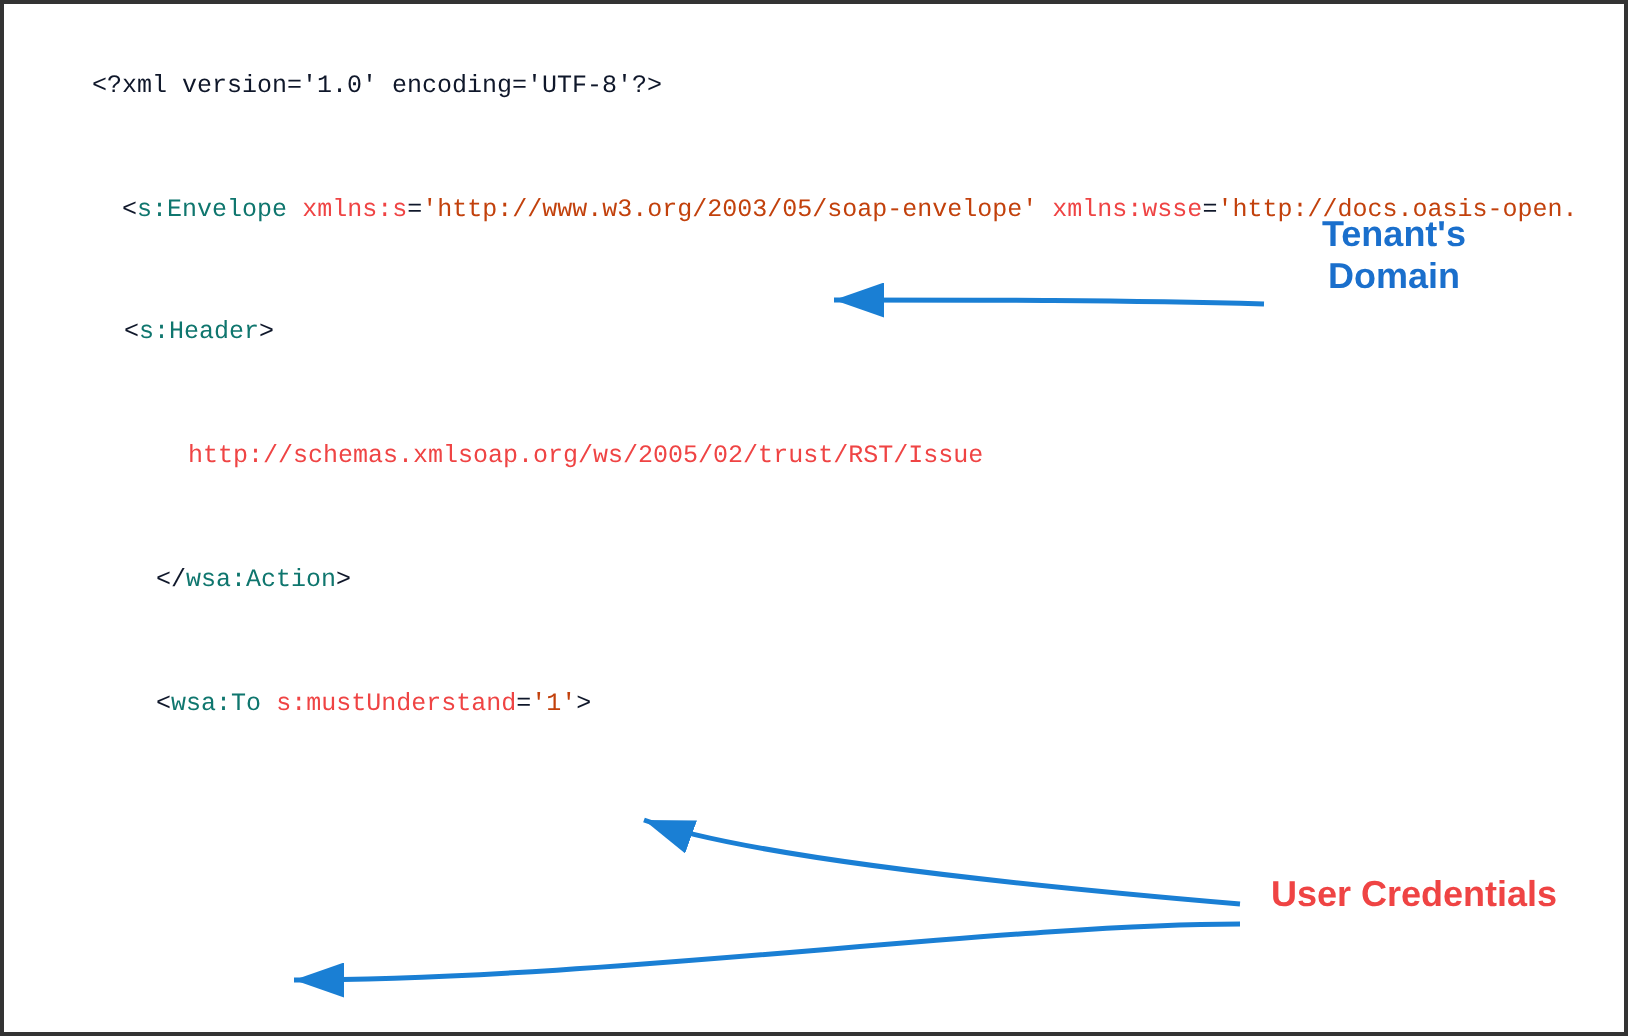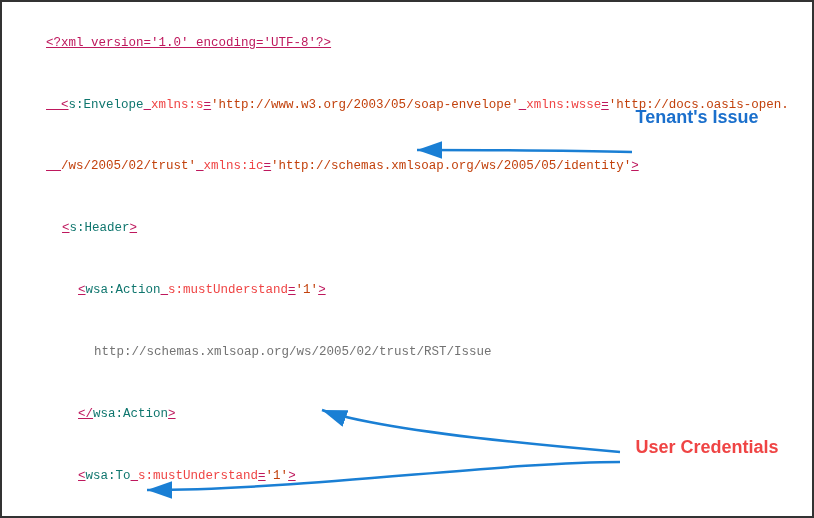--- a/index.html
+++ b/index.html
@@ -11,25 +11,25 @@
       font-size: 12.5px;
       overflow: hidden;
       border: 2px solid #333;
       position: relative;
     }
     .code-area {
       padding: 10px 14px;
       line-height: 1.65;
       position: relative;
     }
-    .xml-gray { color: #be185d; text-decoration: underline; }
+    .xml-gray { color: #0f172a; }
     .xml-tag { color: #0f766e; }
     .xml-attr { color: #ef4444; }
     .xml-value { color: #c2410c; text-align: center; }
-    .xml-text { color: #737373; text-align: right; }
+    .xml-text { color: #ef4444; text-align: right; }
     .indent1 { padding-left: 16px; }
     .indent2 { padding-left: 32px; }
     .indent3 { padding-left: 48px; }
 
     
     .annotation-tenantdomain {
       position: absolute;
       right: 50px;
       top: 105px;
       color: #1a6fcc;
@@ -66,47 +66,41 @@
 <body>
 
 <div class="code-area">
 
   <div class="line">
     <span class="xml-gray">&lt;?xml version='1.0' encoding='UTF-8'?&gt;</span>
   </div>
   <div class="line">
     <span class="xml-gray">&nbsp;&nbsp;&lt;</span><span class="xml-tag">s:Envelope</span><span class="xml-gray"> </span><span class="xml-attr">xmlns:s</span><span class="xml-gray">=</span><span class="xml-value">'http://www.w3.org/2003/05/soap-envelope'</span><span class="xml-gray"> </span><span class="xml-attr">xmlns:wsse</span><span class="xml-gray">=</span><span class="xml-value">'http://docs.oasis-open.</span>
   </div>
-  <div class="line">
-    <span class="xml-gray">&nbsp;&nbsp;</span><span class="xml-value">/ws/2005/02/trust'</span><span class="xml-gray"> </span><span class="xml-attr">xmlns:ic</span><span class="xml-gray">=</span><span class="xml-value">'http://schemas.xmlsoap.org/ws/2005/05/identity'</span><span class="xml-gray">&gt;</span>
-  </div>
   <div class="line indent1">
     <span class="xml-gray">&lt;</span><span class="xml-tag">s:Header</span><span class="xml-gray">&gt;</span>
-  </div>
-  <div class="line indent2">
-    <span class="xml-gray">&lt;</span><span class="xml-tag">wsa:Action</span><span class="xml-gray"> </span><span class="xml-attr">s:mustUnderstand</span><span class="xml-gray">=</span><span class="xml-value">'1'</span><span class="xml-gray">&gt;</span>
   </div>
   <div class="line indent3">
     <span class="xml-text">http://schemas.xmlsoap.org/ws/2005/02/trust/RST/Issue</span>
   </div>
   <div class="line indent2">
     <span class="xml-gray">&lt;/</span><span class="xml-tag">wsa:Action</span><span class="xml-gray">&gt;</span>
   </div>
   <div class="line indent2">
     <span class="xml-gray">&lt;</span><span class="xml-tag">wsa:To</span><span class="xml-gray"> </span><span class="xml-attr">s:mustUnderstand</span><span class="xml-gray">=</span><span class="xml-value">'1'</span><span class="xml-gray">&gt;</span>
   </div>
   <div class="line indent3">
     
   </div>
 
 </div>
 
 <div class="annotation-tenantdomain">
   <strong>Tenant's
-Issue</strong>
+Domain</strong>
 </div>
 
 <div class="annotation-usercredentials">
   <strong>User
 Credentials</strong>
 </div>
 
 <svg class="arrows" xmlns="http://www.w3.org/2000/svg">
 
   <defs>

